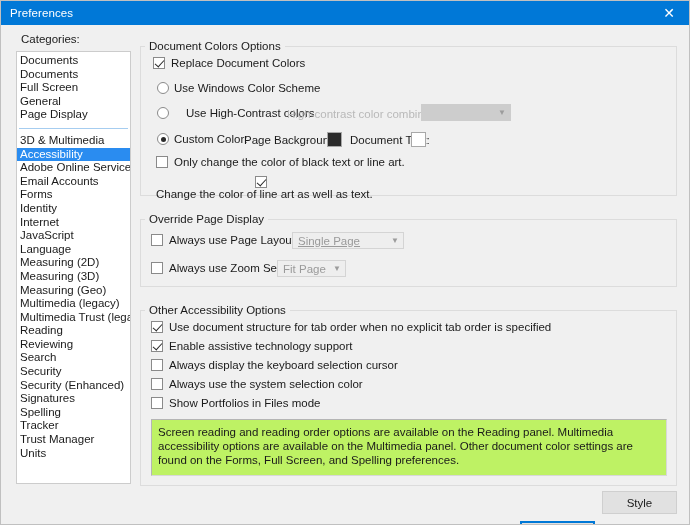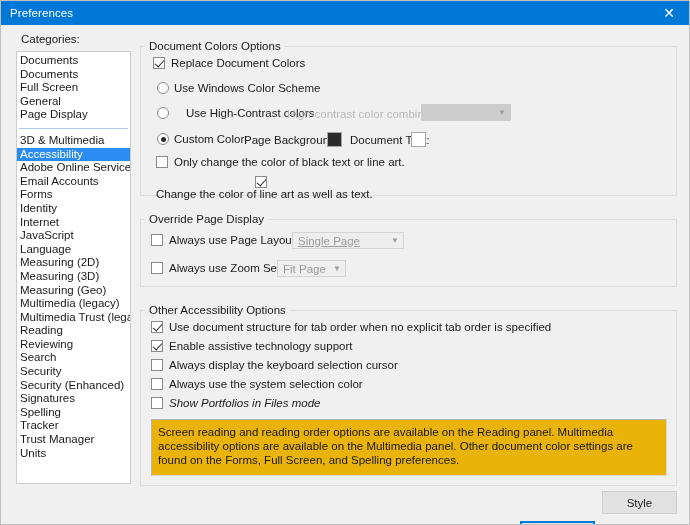--- a/index.html
+++ b/index.html
@@ -170,21 +170,21 @@
   .combo.lightgrey { background: #eeeeee; border-color: #d4d4d4; }
 
   
   #infobox {
     position: absolute;
     left: 150px; top: 418px;
     width: 516px; height: 57px;
     border: 1px solid #b5b5b5;
     border-right-color: #d8d8d8;
     border-bottom-color: #d8d8d8;
-    background: #eab308;
+    background: #bef264;
     padding: 5px 7px 0 6px;
     font-size: 11.5px;
     color: #1a1a1a;
     line-height: 14px;
   }
 
   
   .dlgbtn {
     position: absolute;
     width: 75px; height: 23px;
@@ -335,21 +335,21 @@
     <span class="ctl-label">Enable assistive technology support</span>
   </div>
   <div class="row" style="left:150px; top:358px;">
     <span class="checkbox"></span>
     <span class="ctl-label">Always display the keyboard selection cursor</span>
   </div>
   <div class="row" style="left:150px; top:377px;">
     <span class="checkbox"></span>
     <span class="ctl-label">Always use the system selection color</span>
   </div>
-  <div class="row" style="left:150px; top:396px;font-style:italic;">
+  <div class="row" style="left:150px; top:396px;">
     <span class="checkbox"></span>
     <span class="ctl-label">Show Portfolios in Files mode</span>
   </div>
 
   <div id="infobox">Screen reading and reading order options are available on the Reading panel. Multimedia accessibility options are available on the Multimedia panel. Other document color settings are found on the Forms, Full Screen, and Spelling preferences.</div>
 
   <div class="dlgbtn default" id="btn-ok">OK</div>
   <div class="dlgbtn" id="btn-cancel">Style</div>
 
 </div>

